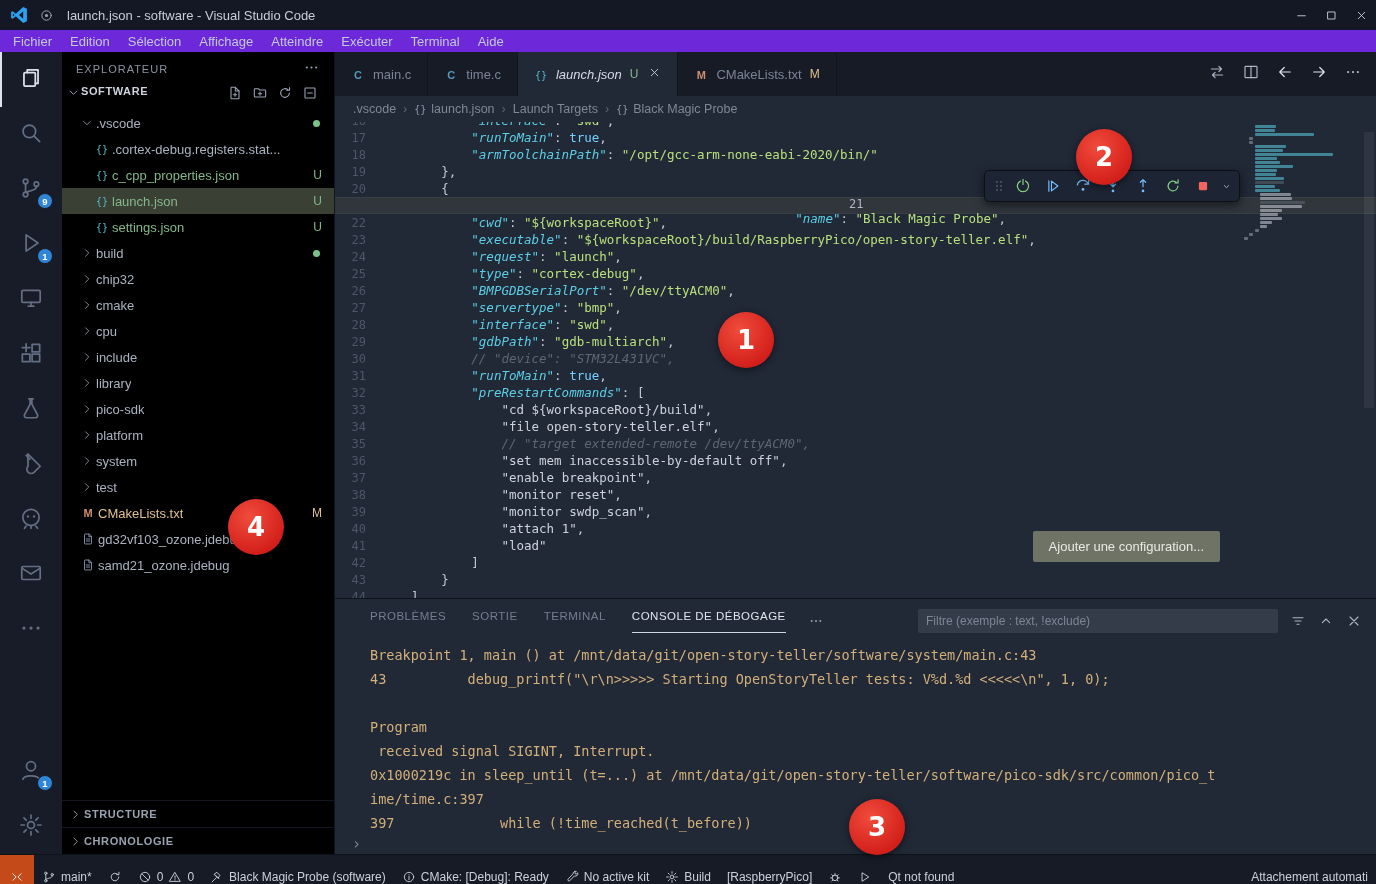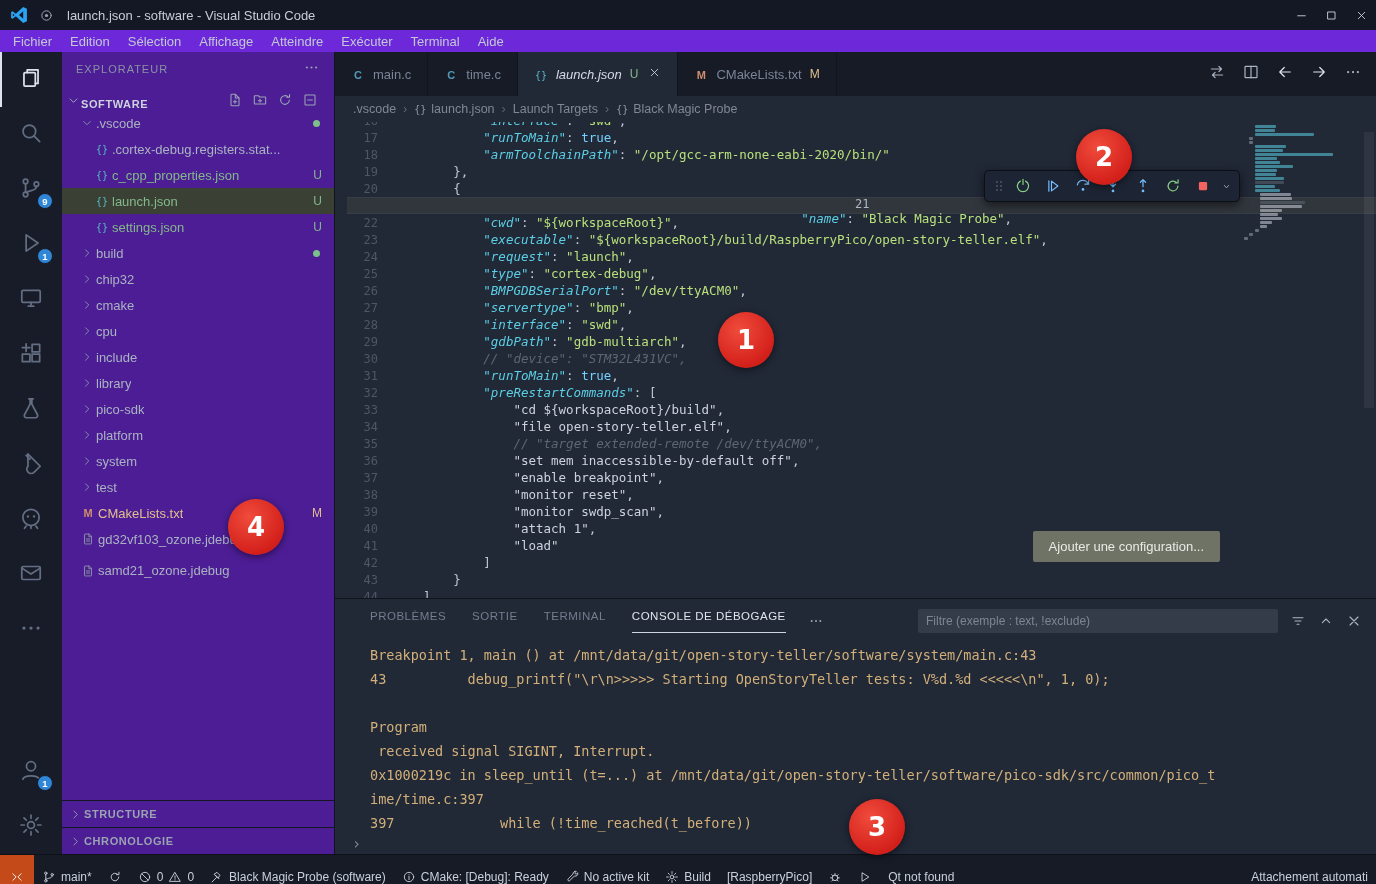--- a/index.html
+++ b/index.html
@@ -29,25 +29,25 @@
   .activitybar { width:62px; background:#171c28; display:flex; flex-direction:column; align-items:stretch; flex:none; }
   .ab-item { height:55px; display:flex; align-items:center; justify-content:center; color:#646e82; position:relative; }
   .ab-item svg { width:26px; height:26px; }
   .ab-item.active { color:#dde3ee; box-shadow: inset 2px 0 0 #dde3ee; }
   .ab-badge { position:absolute; bottom:8px; right:9px; min-width:16px; height:16px; border-radius:9px;
     background:var(--badge-blue,#2f86d6); color:#fff; font-size:9.5px; display:flex; align-items:center; justify-content:center;
     padding:0 3px; border:1.5px solid #171c28; font-weight:bold; }
   .ab-spacer { flex:1; }
 
   
-  .sidebar { width:273px; background:#4c1d95; border-right:1px solid #10141d; display:flex; flex-direction:column; flex:none; }
+  .sidebar { width:273px; background:#000000; border-right:1px solid #10141d; display:flex; flex-direction:column; flex:none; }
   .sb-header { height:33px; display:flex; align-items:center; padding:0 14px; color:#8a93a3; font-size:11px; letter-spacing:1px; }
   .sb-header .icon { margin-left:auto; color:#9aa4b4; }
   .sb-header .icon svg { width:17px; height:17px; }
-  .sb-sec { height:25px; display:flex; align-items:flex-end; padding:0 4px; color:#ccd3de; font-size:11px; font-weight:bold; letter-spacing:.6px; }
+  .sb-sec { height:25px; display:flex; align-items:flex-start; padding:0 4px; color:#ccd3de; font-size:11px; font-weight:bold; letter-spacing:.6px; }
   .sb-sec .chev svg { width:15px; height:15px; color:#9aa4b4; }
   .sb-tools { margin-left:auto; display:flex; gap:9px; padding-right:12px; color:#9aa4b4; }
   .sb-tools .icon svg { width:16px; height:16px; }
   .tree { flex:1; overflow:hidden; }
   .tree-row { height:26px; display:flex; align-items:center; color:#aab3c1; font-size:13px; }
   .tree-row.selected { background:#3a4033; }
   .tree-row.git-untracked .tree-label, .tree-row.git-untracked .tree-badge { color:var(--untracked-green,#84b88b); }
   .tree-row.git-modified .tree-label, .tree-row.git-modified .tree-badge { color:var(--modified-orange,#e2c08d); }
   .tree-chev { width:18px; display:flex; justify-content:center; color:#8b95a5; flex:none; }
   .tree-chev svg { width:14px; height:14px; }
@@ -79,21 +79,21 @@
   .tab-actions { margin-left:auto; display:flex; align-items:center; gap:16px; padding-right:14px; color:#aab4c2; }
   .tab-actions .icon svg { width:18px; height:18px; }
   .tab-actions .bright { color:#dfe5ee; }
 
   .breadcrumb { height:26px; display:flex; align-items:center; gap:7px; padding-left:18px; font-size:12.5px; color:#7f8795; flex:none; }
   .bc-sep { color:#5f6878; }
   .bc-icon { font-family:"DejaVu Sans Mono",monospace; font-size:10px; color:#8a97a8; }
 
   
   .code-wrap { height:476px; position:relative; overflow:hidden; flex:none; }
-  .code { position:absolute; top:-10px; left:12px; right:0; }
+  .code { position:absolute; top:-10px; left:0; right:0; }
   .code-line { height:17px; display:flex; align-items:center; }
   .code-line.cur { background:rgba(195,185,125,0.10); box-shadow:inset 0 1px 0 rgba(255,255,255,0.04), inset 0 -1px 0 rgba(255,255,255,0.04);flex-direction:column; }
   .ln { width:46px; padding-right:15px; text-align:right; flex:none; color:#4e5768;
     font-family:"DejaVu Sans Mono",monospace; font-size:12px; }
   .code-line.cur .ln { color:#aeb7c4; }
   .lt { font-family:"DejaVu Sans Mono",monospace; font-size:12.5px; white-space:pre; }
   .tk-p { color:#c3c9d4; }
   .tk-k { color:var(--key-cyan,#5ccfe6); font-style:italic; }
   .tk-s { color:var(--string-green,#b8e07c); }
   .tk-w { color:#ccd3dc; }
@@ -450,21 +450,21 @@
           </div>
           <div class="tree-row" style="padding-left: 16px;">
             <span class="tree-ficon">
               <svg viewBox="0 0 24 24" fill="none" stroke="currentColor" stroke-width="1.6" stroke-linecap="round" stroke-linejoin="round">
                 <path d="M13.5 3.5H7a1 1 0 0 0-1 1v15a1 1 0 0 0 1 1h10a1 1 0 0 0 1-1V8z"></path>
                 <path d="M13.5 3.5V8H18M9 12h6M9 15.5h6"></path>
               </svg>
             </span>
             <span class="tree-label">gd32vf103_ozone.jdebug</span>
           </div>
-          <div class="tree-row" style="padding-left: 16px; align-items: flex-end;">
+          <div class="tree-row" style="padding-left: 16px;">
             <span class="tree-ficon">
               <svg viewBox="0 0 24 24" fill="none" stroke="currentColor" stroke-width="1.6" stroke-linecap="round" stroke-linejoin="round">
                 <path d="M13.5 3.5H7a1 1 0 0 0-1 1v15a1 1 0 0 0 1 1h10a1 1 0 0 0 1-1V8z"></path>
                 <path d="M13.5 3.5V8H18M9 12h6M9 15.5h6"></path>
               </svg>
             </span>
             <span class="tree-label">samd21_ozone.jdebug</span>
           </div>
         </div>
       <div id="sbBottom">

